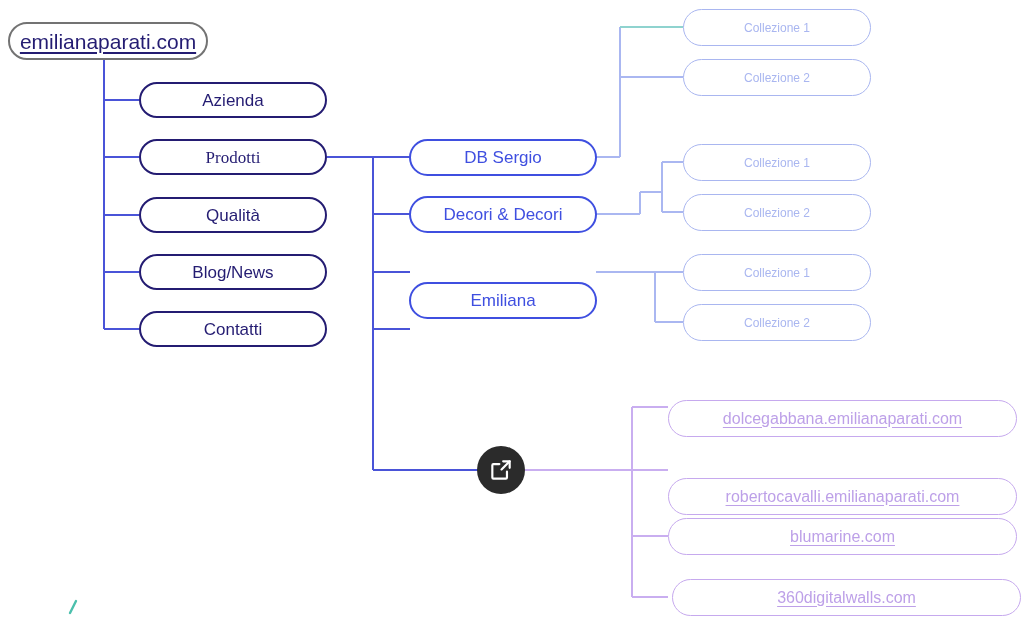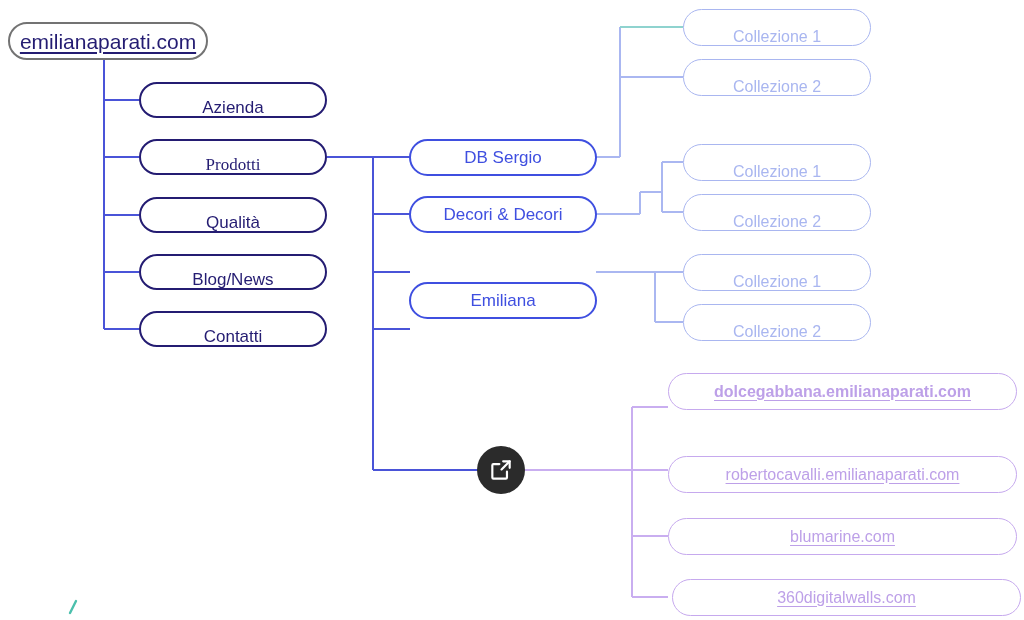--- a/index.html
+++ b/index.html
@@ -20,27 +20,27 @@
     background:#ffffff;
     border-radius:999px;
     white-space:nowrap;
     z-index:3;
   }
   .node span{display:inline-block;line-height:1;}
 
   
   .lvl-root{border:2px solid #737373;color:#241c72;font-size:21px;}
   .lvl-root span{text-decoration:underline;text-underline-offset:3px;}
-  .lvl-1{border:2px solid #241c72;color:#241c72;font-size:17px;align-items:flex-end;}
+  .lvl-1{border:2px solid #241c72;color:#241c72;font-size:17px;}
 
   
   .lvl-2{border:2px solid #3f4fe0;color:#3f4fe0;font-size:17px;}
 
   
-  .lvl-3{border:1.6px solid #a9b6f0;color:#a9b6f0;font-size:16px;align-items:flex-end;}
+  .lvl-3{border:1.6px solid #a9b6f0;color:#a9b6f0;font-size:12px;}
 
   
   .lvl-ext{border:1.6px solid #c6a9ee;color:#bda0e8;font-size:16px;}
   .lvl-ext span{text-decoration:underline;text-underline-offset:3px;}
 
   
   .badge{
     position:absolute;
     width:48px;height:48px;border-radius:50%;
     background:#2b2b2b;
@@ -166,24 +166,24 @@
   </div>
 
   <div class="badge" style="left:477px;top:446px;">
     <svg width="26" height="26" viewBox="0 0 24 24" fill="none" stroke="#ffffff" stroke-width="2" stroke-linecap="round" stroke-linejoin="round">
       <path d="M14 4 H20 V10"></path>
       <path d="M20 4 L12.5 11.5"></path>
       <path d="M17.5 13.5 V19 A1 1 0 0 1 16.5 20 H5 A1 1 0 0 1 4 19 V7.5 A1 1 0 0 1 5 6.5 H10.5"></path>
     </svg>
   </div>
 
-  <div class="node lvl-ext" style="left:668px;top:373px;width:349px;height:37px;font-weight:bold;">
+  <div class="node lvl-ext" style="left:668px;top:400px;width:349px;height:37px;">
     <span>dolcegabbana.emilianaparati.com</span>
   </div>
-  <div class="node lvl-ext" style="left:668px;top:456px;width:349px;height:37px;">
+  <div class="node lvl-ext" style="left:668px;top:478px;width:349px;height:37px;">
     <span>robertocavalli.emilianaparati.com</span>
   </div>
   <div class="node lvl-ext" style="left:668px;top:518px;width:349px;height:37px;">
     <span>blumarine.com</span>
   </div>
   <div class="node lvl-ext" style="left:672px;top:579px;width:349px;height:37px;">
     <span>360digitalwalls.com</span>
   </div>
 
 </div>

